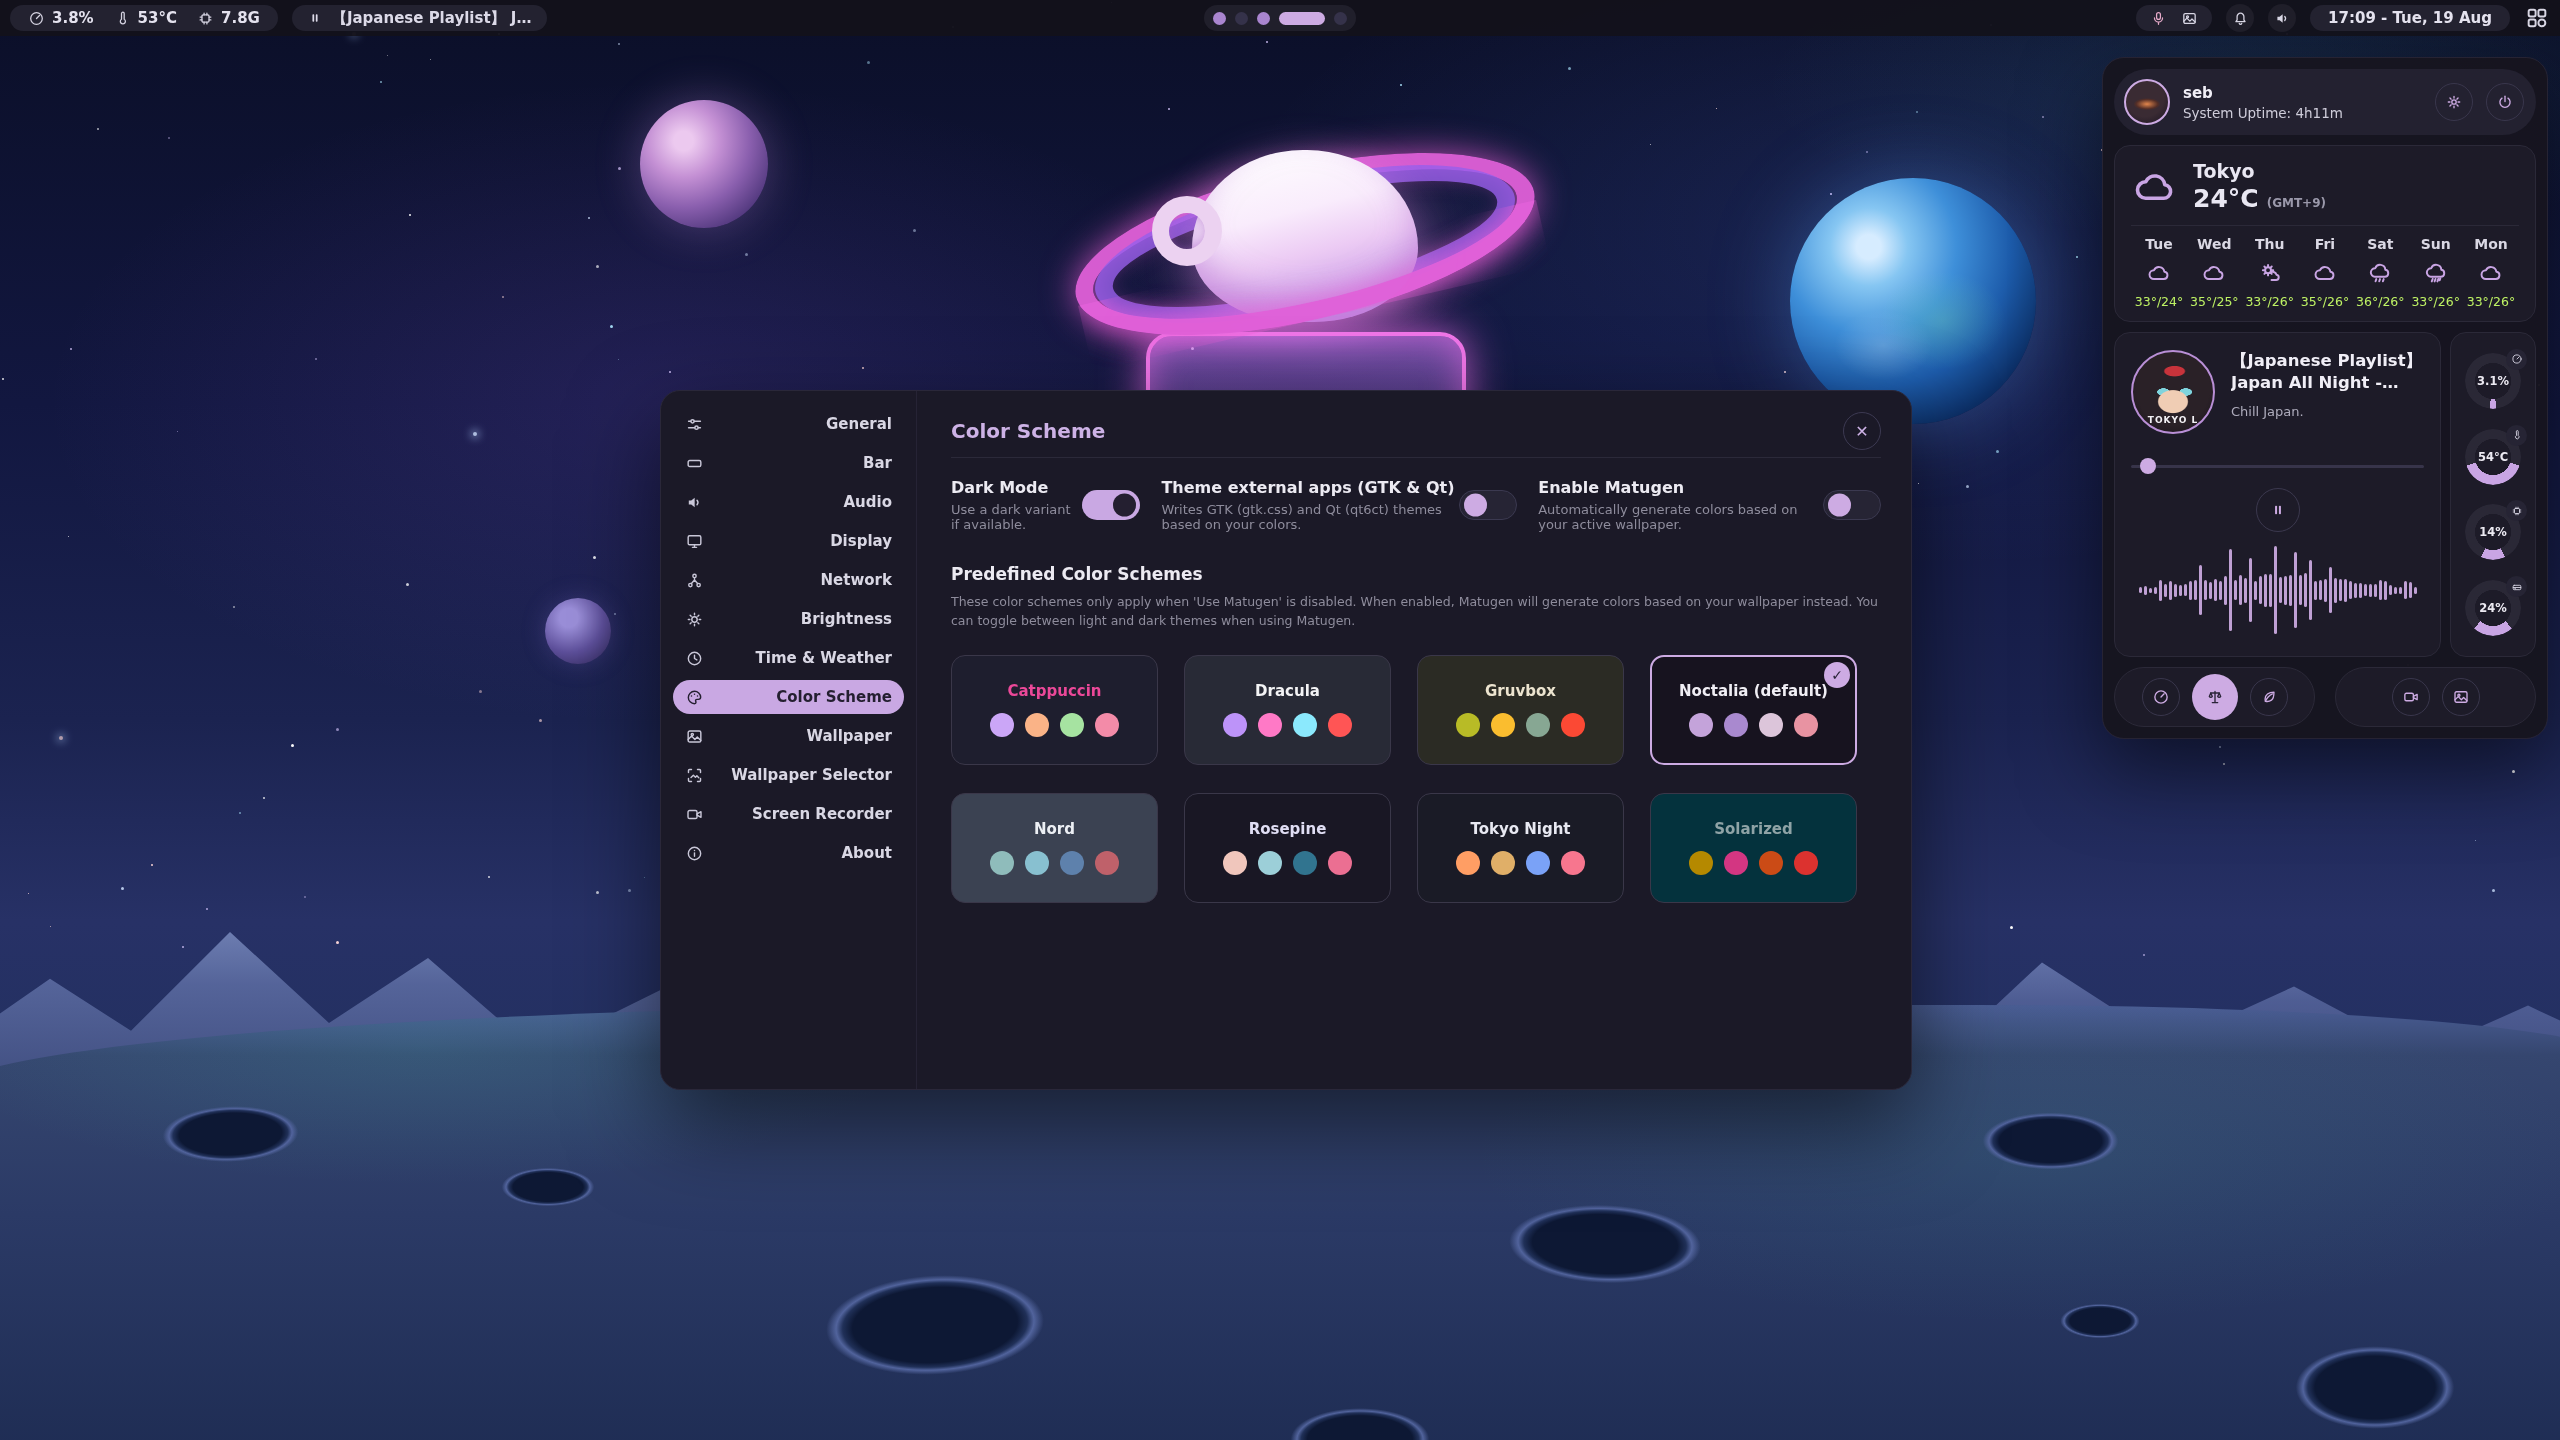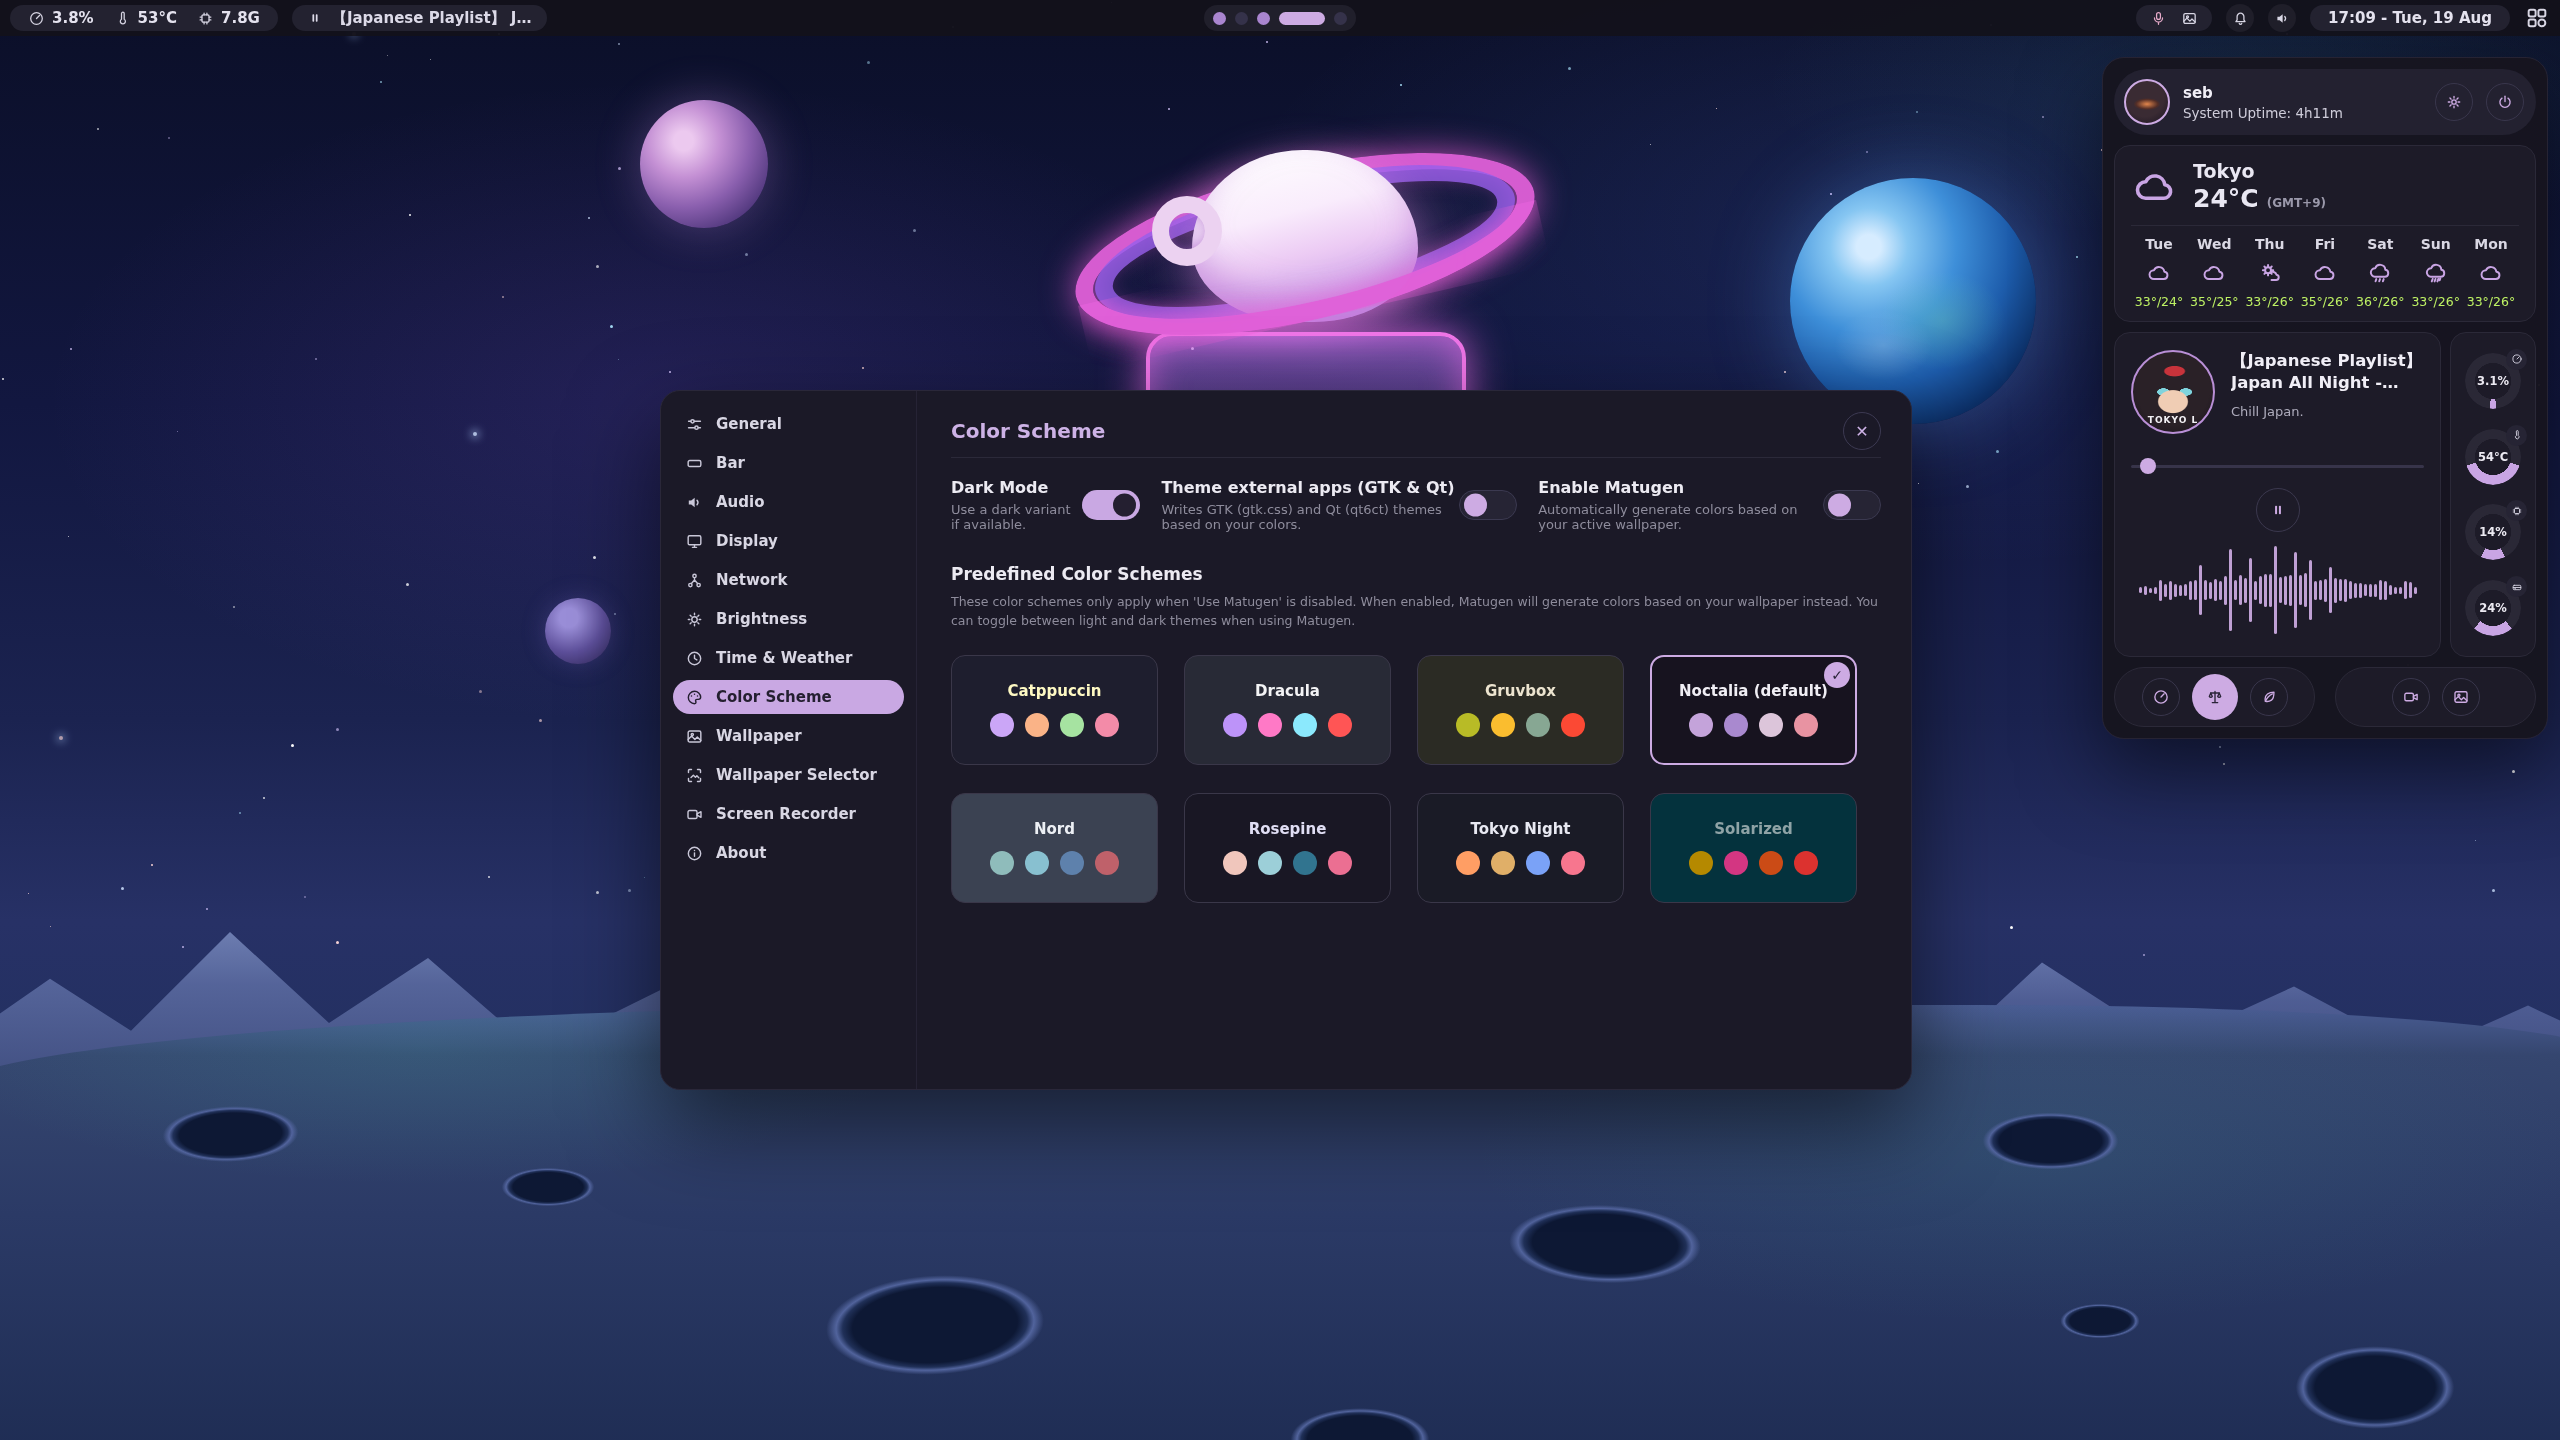--- a/index.html
+++ b/index.html
@@ -97,21 +97,21 @@
   .launcher { background:none; border:none; color:#d8d6e4; width:26px; height:26px; cursor:pointer; }
   .launcher .icn { width:20px; height:20px; }
 
   .icn svg { width:100%; height:100%; display:block; }
 
   
   .settings { position:absolute; left:660px; top:390px; width:1252px; height:700px; border-radius:20px;
     background:#1b1927; border:1px solid #2a2739; box-shadow:0 34px 90px rgba(0,0,0,.55); z-index:10; display:flex; }
   .sidebar { width:256px; padding:16px 12px; border-right:1px solid #262335; display:flex; flex-direction:column; gap:5px; }
   .nav-item { display:flex; align-items:center; gap:12px; height:34px; padding:0 12px; border-radius:17px;
-    color:#d9d7e4; font-size:15px; font-weight:700; cursor:pointer; }
+    color:#d9d7e4; font-size:15px; font-weight:700; cursor:pointer;justify-content:space-between; }
   .nav-item .icn { width:19px; height:19px; color:#c9c7d8; flex:0 0 auto; }
   .nav-item.active { background:#c9a8e3; color:#241f30; }
   .nav-item.active .icn { color:#241f30; }
 
   .main { flex:1; padding:18px 30px 0 34px; position:relative; }
   .main-head { display:flex; align-items:center; justify-content:space-between; height:44px; }
   .main-title { font-size:20px; font-weight:700; color:#cdb2e6; }
   .close-btn { width:38px; height:38px; border-radius:50%; background:transparent; border:1px solid #3c3952;
     color:#cdb2e6; font-size:16px; cursor:pointer; font-family:inherit; }
   .hr { height:1px; background:#2b2939; margin-top:4px; }
@@ -652,21 +652,21 @@
             </div>
             <div class="switch off">
               <span class="knob"></span>
             </div>
           </div>
         </div>
       <h2 class="section-title">Predefined Color Schemes</h2>
       <p class="section-desc">These color schemes only apply when 'Use Matugen' is disabled. When enabled, Matugen will generate colors based on your wallpaper instead. You can toggle between light and dark themes when using Matugen.</p>
       <div class="scheme-grid" id="schemes">
           <div class="scheme-card" style="background: rgb(30, 30, 46);">
-            <div class="scheme-name" style="color: #fef9c3;">Catppuccin</div>
+            <div class="scheme-name" style="color: #ec4899;">Catppuccin</div>
             <div class="dots">
               <span class="dot" style="background: rgb(203, 166, 247);"></span>
               <span class="dot" style="background: rgb(250, 179, 135);"></span>
               <span class="dot" style="background: rgb(166, 227, 161);"></span>
               <span class="dot" style="background: rgb(243, 139, 168);"></span>
             </div>
           </div>
           <div class="scheme-card" style="background: rgb(40, 42, 54);">
             <div class="scheme-name" style="color: rgb(243, 243, 245);">Dracula</div>
             <div class="dots">

